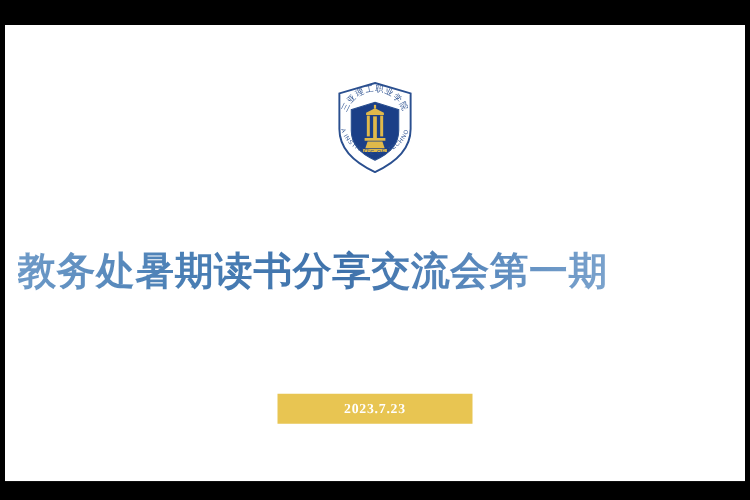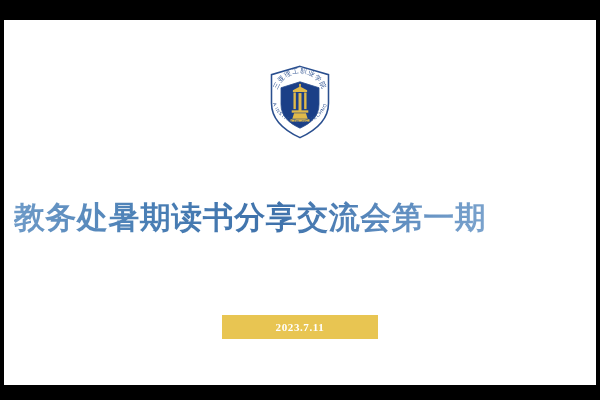--- a/index.html
+++ b/index.html
@@ -154,21 +154,21 @@
         </text>
       </svg>
     </div>
 
     <div class="title-wrap">
       <h1 class="slide-title">教务处暑期读书分享交流会第一期</h1>
     </div>
 
     <div class="date-wrap">
       <div class="date-badge">
-        <span class="date-text">2023.7.11</span>
+        <span class="date-text">2023.7.23</span>
       </div>
     </div>
 
   </div>
 
   <div class="letterbox bottom"></div>
 
 </div>
 
 </body></html>

